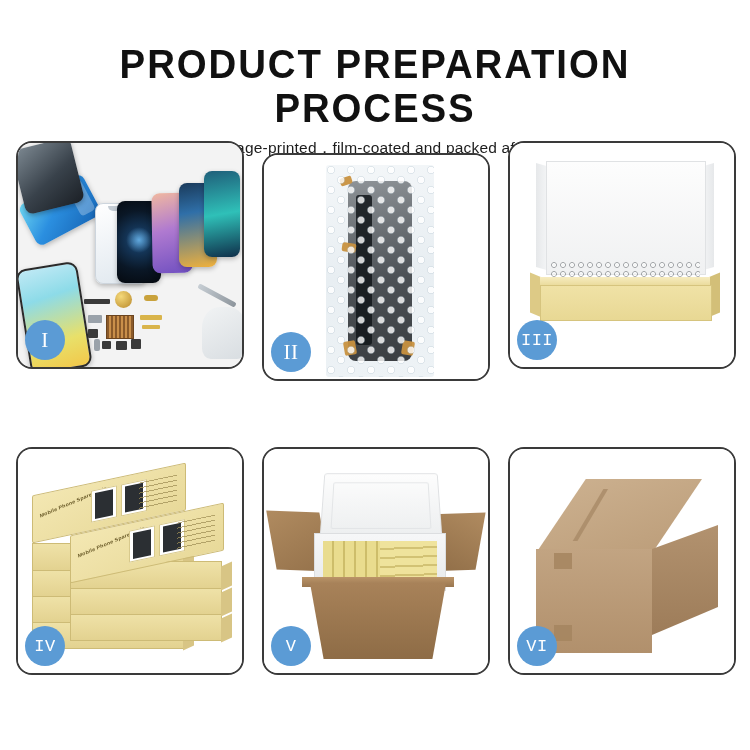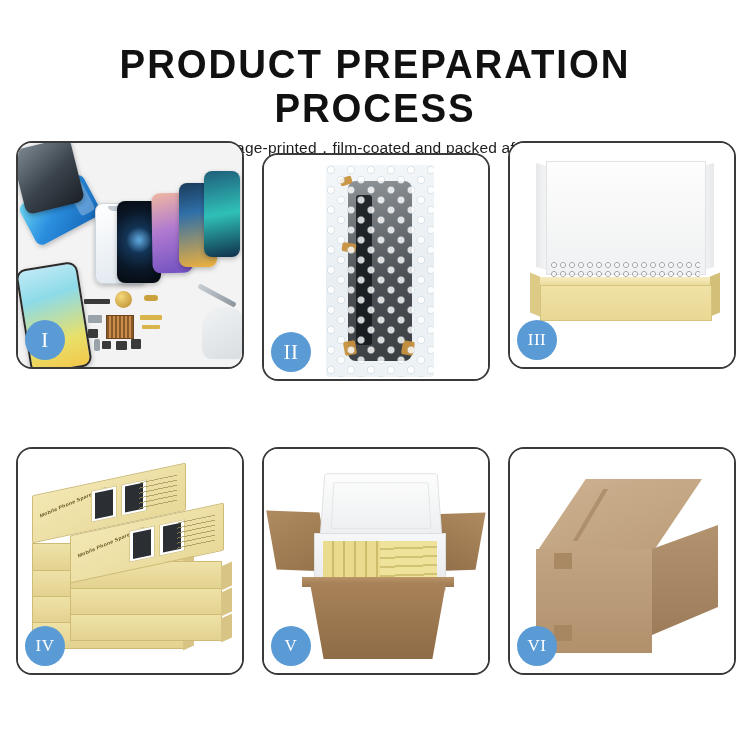--- a/index.html
+++ b/index.html
@@ -33,21 +33,21 @@
   .c4{left:0;top:306px}.c5{left:246px;top:306px}.c6{left:492px;top:306px}
 
   .photo{position:absolute;inset:0;overflow:hidden;}
 
   
   .badge{
     position:absolute;left:7px;bottom:7px;width:40px;height:40px;border-radius:50%;
     background:#5b9bd5;color:#fff;display:flex;align-items:center;justify-content:center;
     font-family:"Liberation Serif",serif;font-size:21px;letter-spacing:.5px;z-index:40;
   }
-  .badge.sm{font-size:17px;}
+  .badge.sm{font-size:17px;font-family:Liberation Mono, monospace;}
 
   
   .p1{background:#f3f3f3;}
   .ph{position:absolute;border-radius:8px;box-shadow:0 2px 5px rgba(0,0,0,.25);}
   .ph-blue{
     left:6px;top:44px;width:72px;height:46px;border-radius:7px;
     background:linear-gradient(145deg,#6fd8f2 0%,#2b8fe0 45%,#1664b4 100%);
     transform:rotate(-28deg);
   }
   .ph-blue:after{content:"";position:absolute;right:4px;top:5px;width:16px;height:34px;

